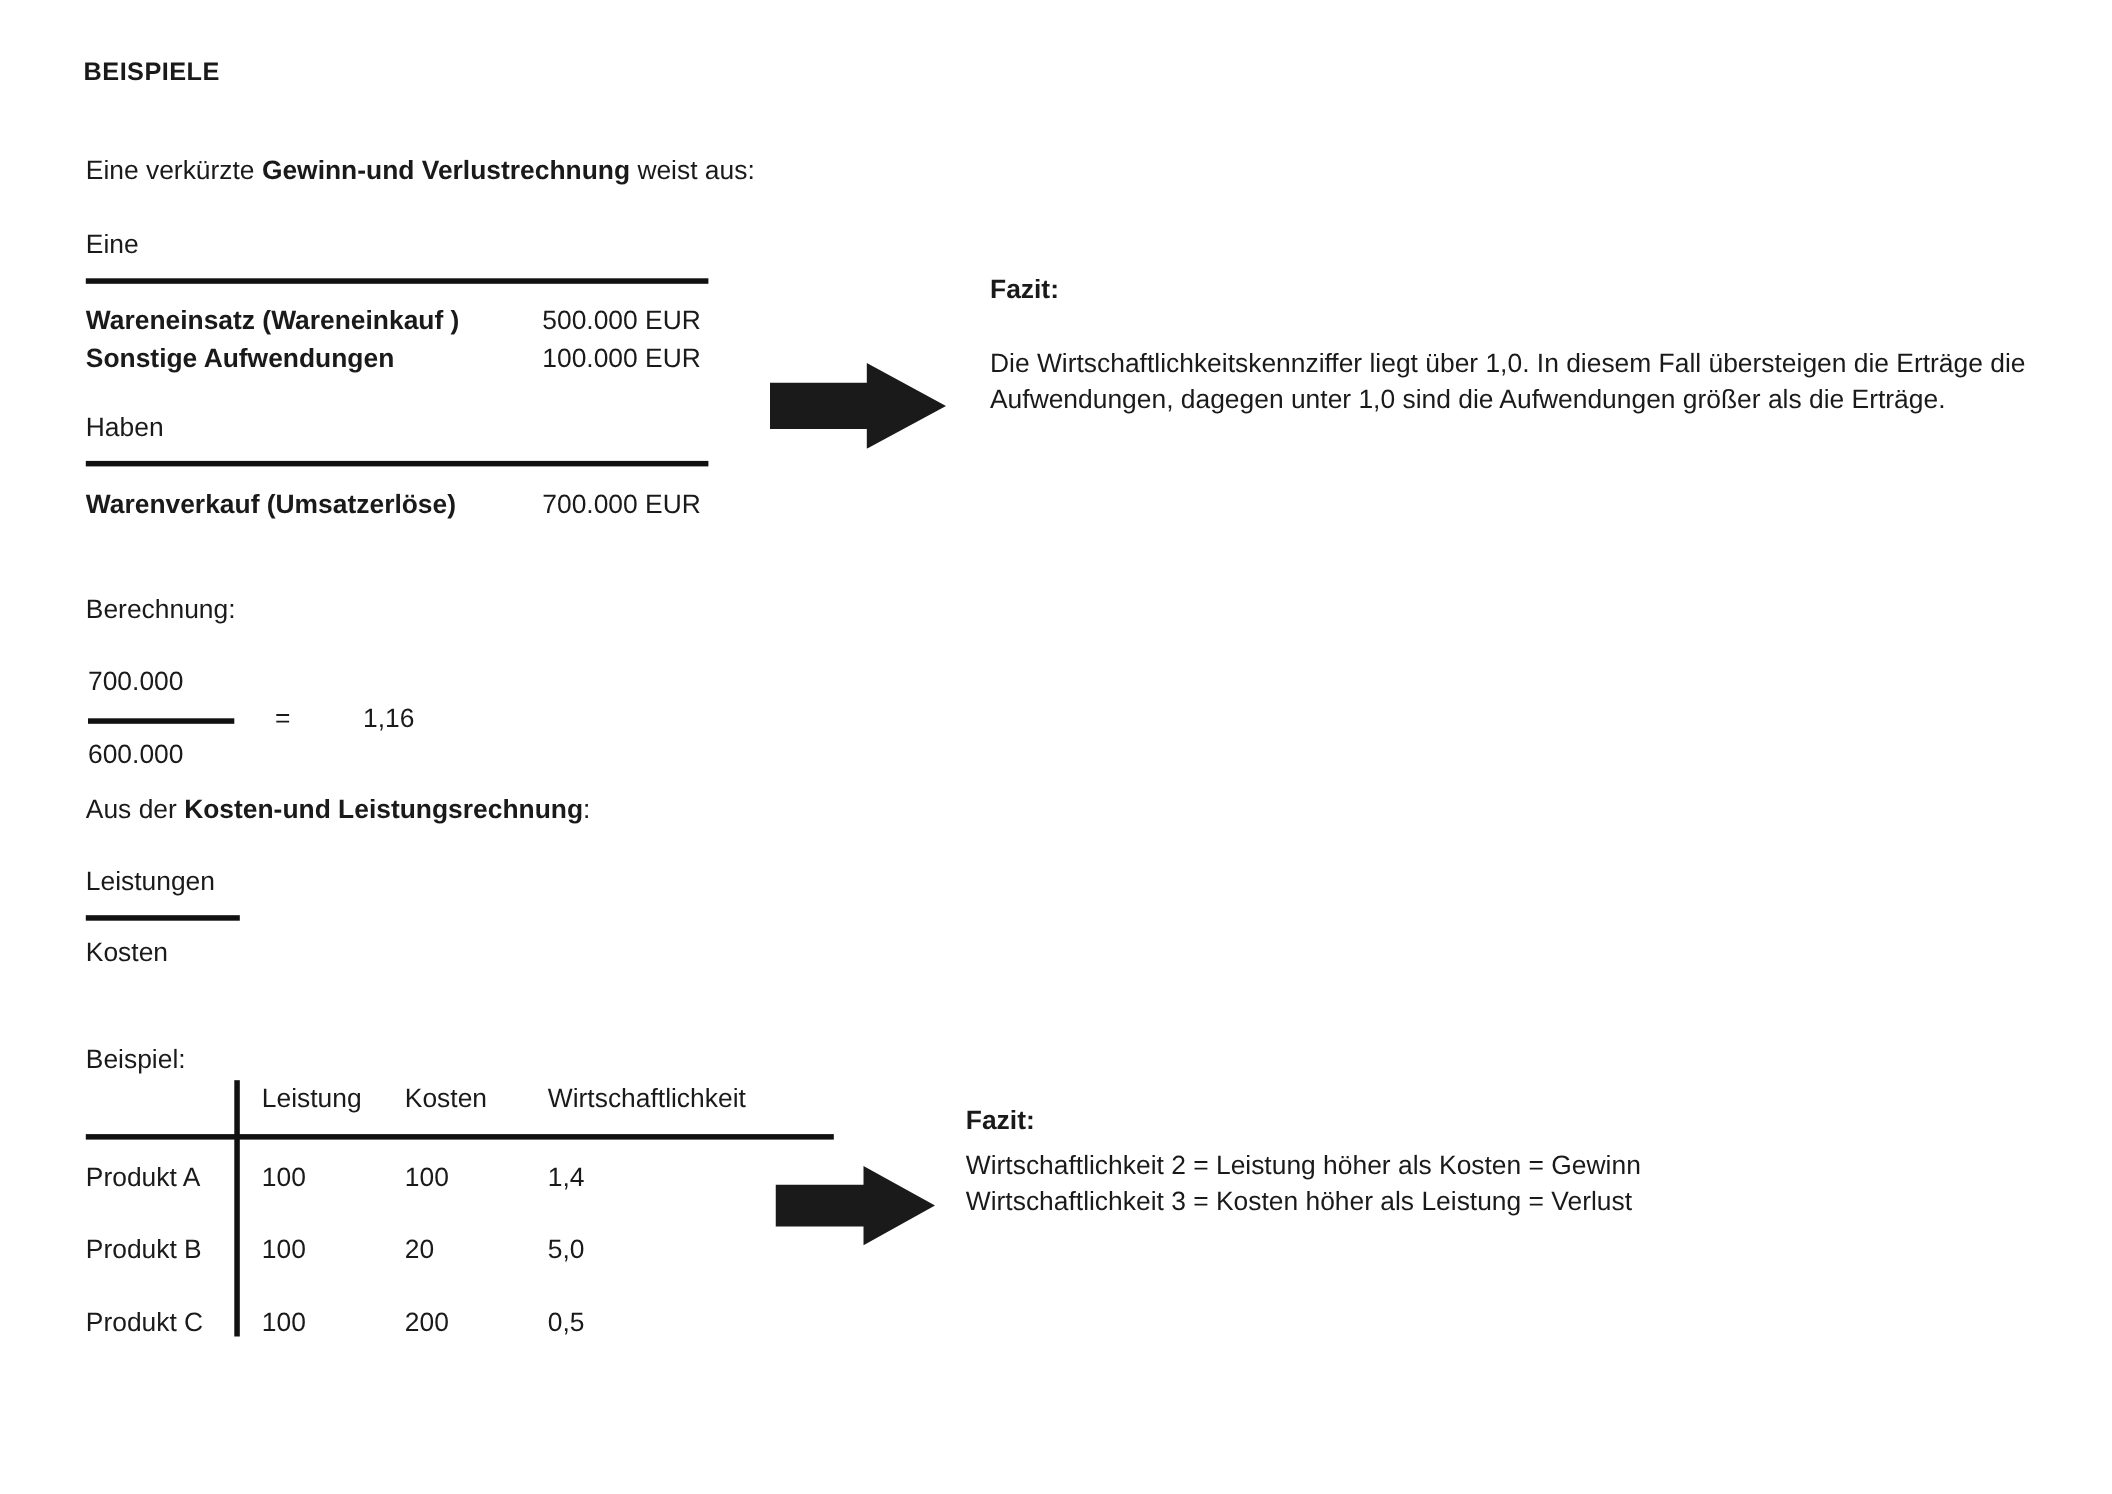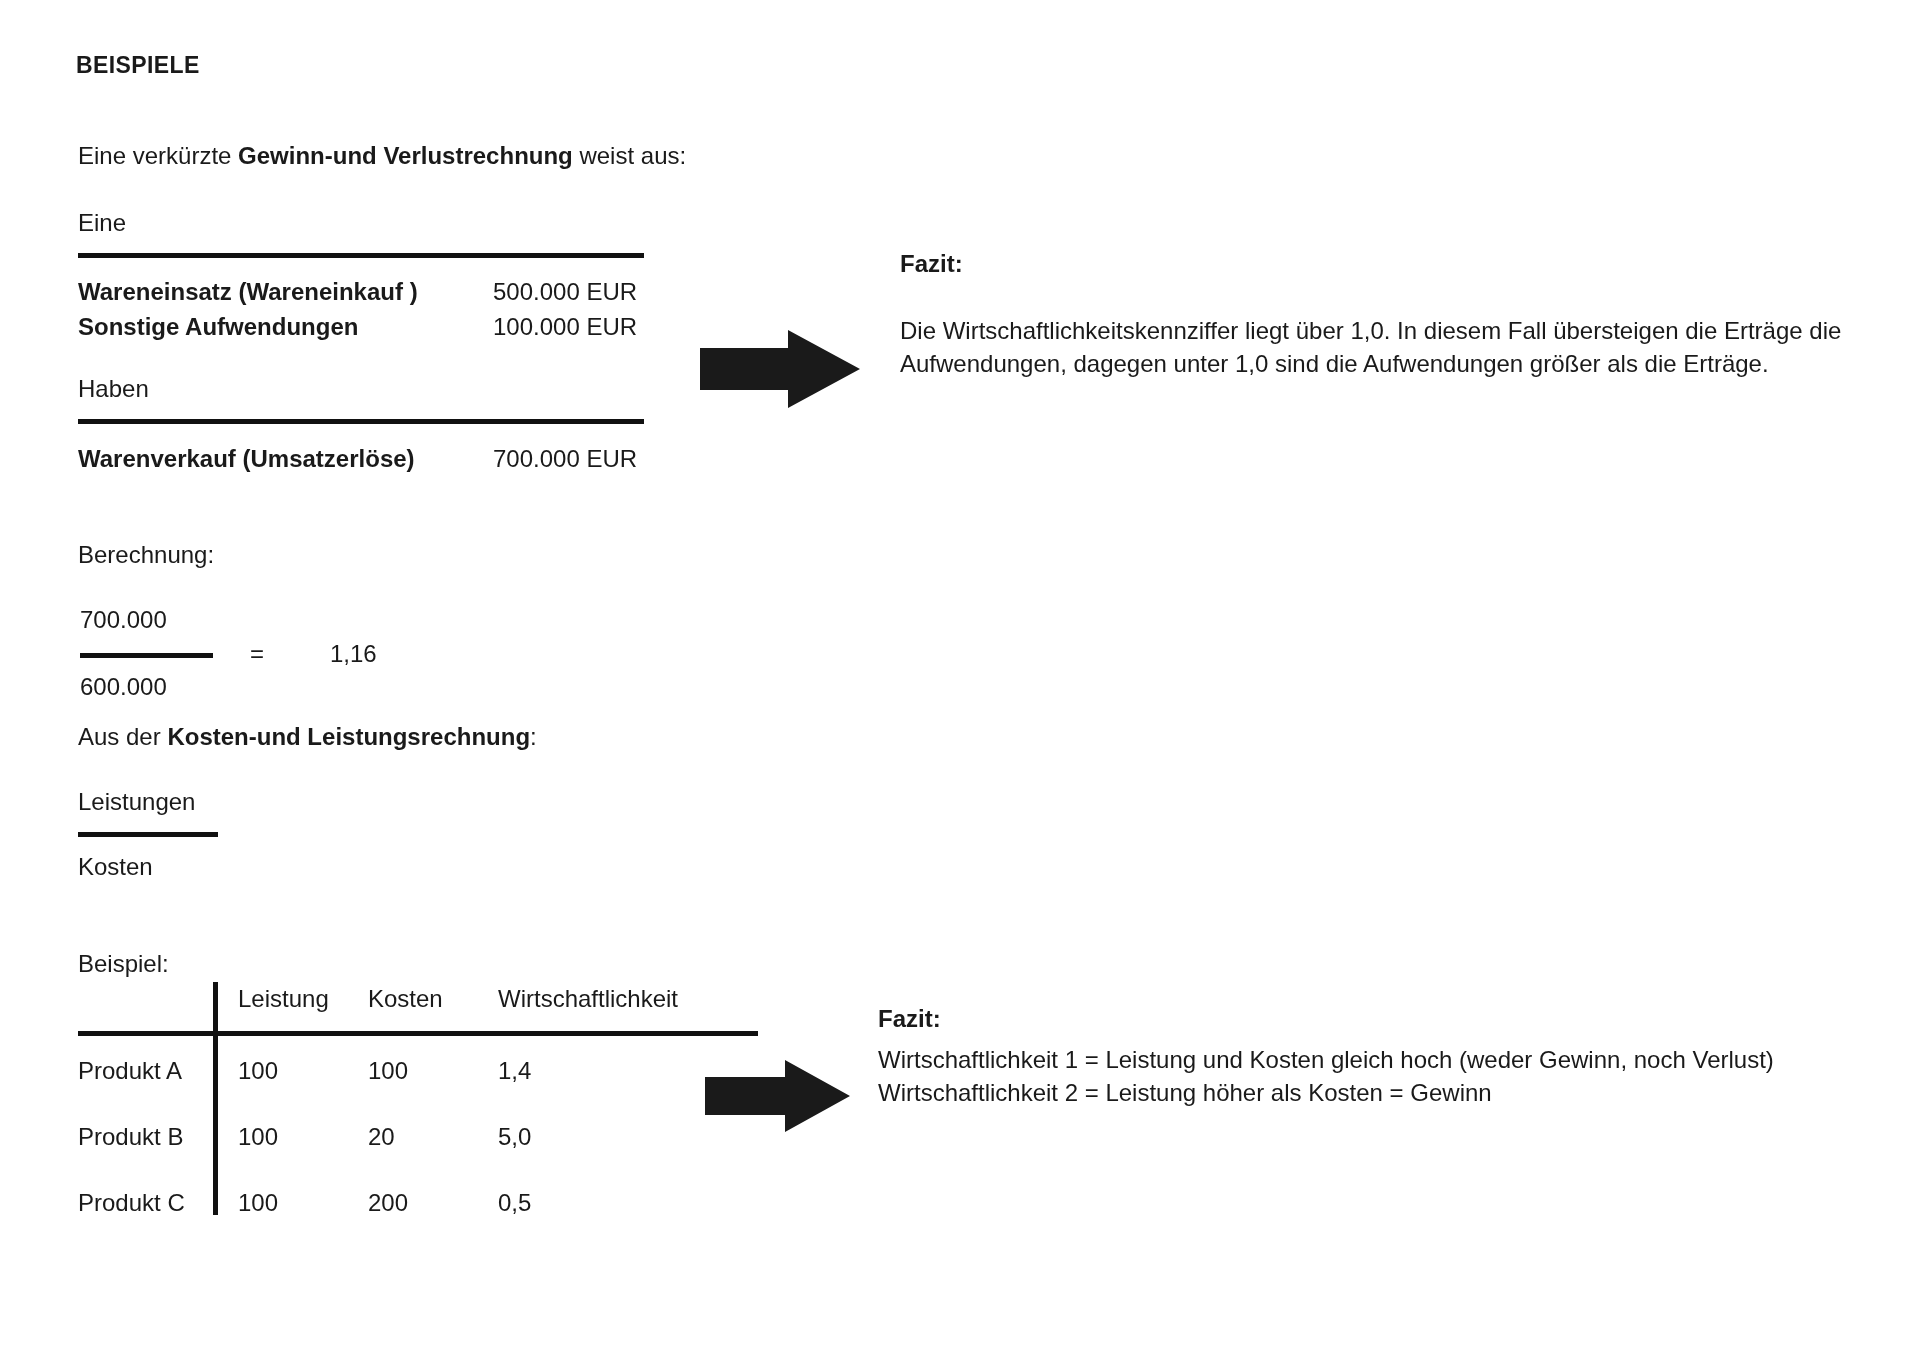--- a/index.html
+++ b/index.html
@@ -196,17 +196,17 @@
     </svg>
   </div>
 
   <div class="abs" id="fazit1-title">Fazit:</div>
   <div class="abs" id="fazit1-body">
     <p class="body-para">Die Wirtschaftlichkeitskennziffer liegt über 1,0. In diesem Fall übersteigen die Erträge die Aufwendungen, dagegen unter 1,0 sind die Aufwendungen größer als die Erträge.</p>
   </div>
 
   <div class="abs" id="fazit2-title">Fazit:</div>
   <div class="abs" id="fazit2-body">
-    <div>Wirtschaftlichkeit 1 = Leistung und Kosten gleich hoch (weder Gewinn, noch Verlust)</div>
     <div>Wirtschaftlichkeit 2 = Leistung höher als Kosten = Gewinn</div>
+    <div>Wirtschaftlichkeit 3 = Kosten höher als Leistung = Verlust</div>
   </div>
 
 </div>
 
 </body></html>

